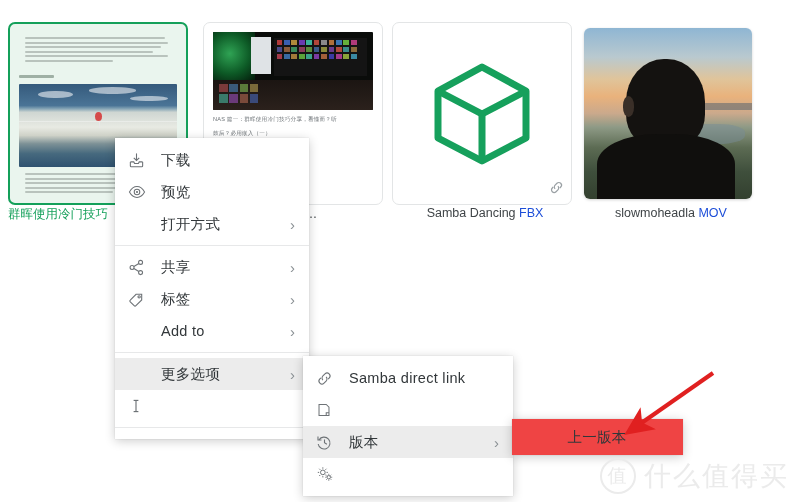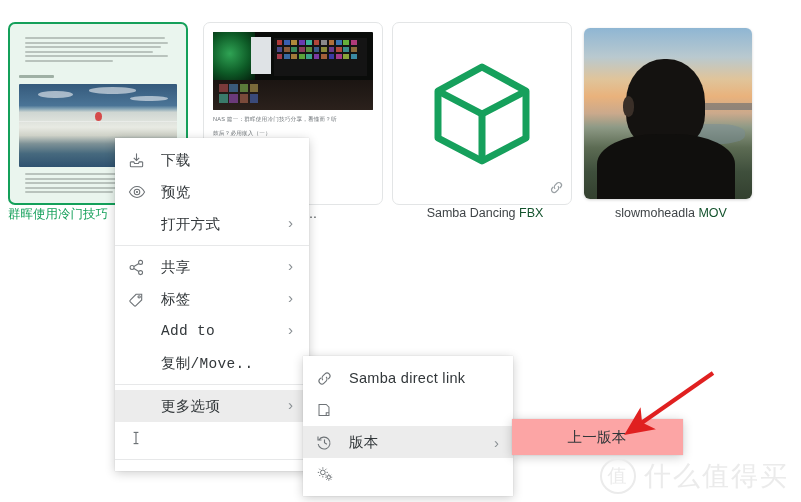--- a/index.html
+++ b/index.html
@@ -18,21 +18,21 @@
     border:1px solid #e3e5e6; border-radius:7px; background:#fff;
     overflow:hidden;
   }
   .card.selected { border:2px solid #14a05a; background:#eaf5ee; }
   .card-label {
     position:absolute; top:206px; width:186px; text-align:left;
     font-size:12.5px; color:#3f4447; white-space:nowrap; overflow:hidden;
   }
   .card-label.center { text-align:center; }
   .card-label.selected-text { color:#14a05a; }
-  .card-label .ext { color:#14532d; }
+  .card-label .ext { color:#1d4ed8; }
 
   .thumb-doc { position:absolute; left:9px; top:9px; right:9px; bottom:9px; }
   .doc-lines { padding:4px 6px; }
   .doc-line { height:2px; background:#b9c3bd; margin-bottom:2.5px; border-radius:1px; }
   .doc-line.s1{width:96%}.doc-line.s2{width:98%}.doc-line.s3{width:93%}
   .doc-line.s4{width:88%}.doc-line.s5{width:60%}
   .doc-head{height:3px;width:22%;background:#9fb0a5;margin:7px 0 6px 0;border-radius:1px;}
   .doc-img {
     position:relative; width:100%; height:83px; border-radius:1px; overflow:hidden;
     background:linear-gradient(#355a7c 0%, #4a7496 26%, #87a6b6 30%, #cfd6d2 34%, #e8eae3 52%, #cfd2c8 62%, #7d9196 72%, #46697e 84%, #2f5270 100%);
@@ -74,24 +74,24 @@
   .menu-item {
     position:relative; display:flex; align-items:center; height:32px;
     padding:0 14px 0 13px; white-space:nowrap; cursor:default;
   }
   .menu-item.hl { background:#ececec; }
   .menu-item .ico { width:26px; min-width:26px; display:flex; align-items:center; color:#6d7276; }
   .menu-item .lbl { flex:1; padding-left:7px; letter-spacing:.3px; }
   .menu-item .arrow { color:#8a9094; font-size:15px; padding-left:10px; }
   .menu-sep { height:1px; background:#e7e8e9; margin:5px 0; }
 
-  #menu-main { left:115px; top:138px; width:194px;font-family:Liberation Mono, monospace; }
+  #menu-main { left:115px; top:138px; width:194px; }
   #menu-sub  { left:303px; top:356px; width:210px; }
   #menu-sub2 { left:512px; top:419px; width:171px; padding:0; }
-  #menu-sub2 .menu-item { height:36px; justify-content:center; background:#fca5a5; }
+  #menu-sub2 .menu-item { height:36px; justify-content:center; background:#ef4444; }
 
   
   .arrow-svg { position:absolute; left:600px; top:362px; pointer-events:none; }
 
   
   .watermark {
     position:absolute; right:12px; bottom:8px; display:flex; align-items:center;
     color:#ebebeb; font-size:27px; letter-spacing:2px;
   }
   .wm-circle {
@@ -291,24 +291,20 @@
       <span class="lbl">标签</span>
       <span class="arrow">›</span>
     </div>
 
     <div class="menu-item">
       <span class="ico"></span>
       <span class="lbl">Add to</span>
       <span class="arrow">›</span>
     </div>
 
-    <div class="menu-item">
-      <span class="ico"></span>
-      <span class="lbl">复制/Move..</span>
-    </div>
 
     <div class="menu-sep"></div>
 
     <div class="menu-item hl">
       <span class="ico"></span>
       <span class="lbl">更多选项</span>
       <span class="arrow">›</span>
     </div>
 
     <div class="menu-item">

